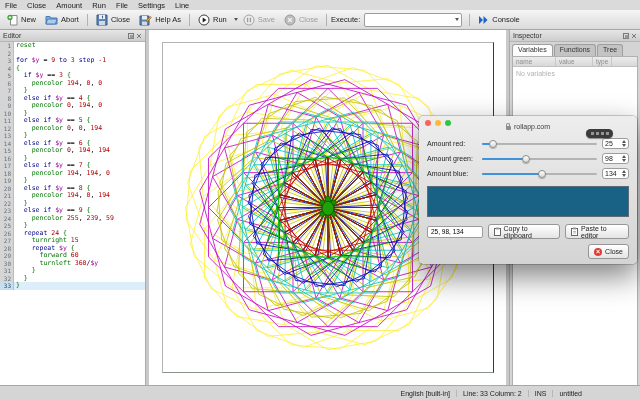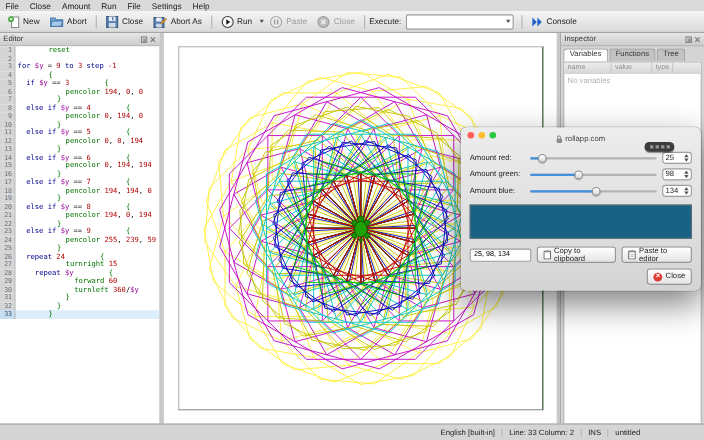--- a/index.html
+++ b/index.html
@@ -26,21 +26,21 @@
   .ph-ic{margin-left:2px;display:flex;}
   
   .editor-panel{width:145px;flex:none;display:flex;flex-direction:column;background:#fff;border-right:1px solid #ababab;}
   .code-area{flex:1;overflow:hidden;font-family:"DejaVu Sans Mono",monospace;font-size:6.5px;line-height:7.5px;white-space:pre;}
   .cl{display:flex;height:7.5px;}
   .ln{width:11px;flex:none;background:#d5d5d5;color:#64707c;text-align:right;padding-right:2px;
       border-right:1px solid #bcbcbc;font-size:6px;}
   .ct{flex:1;padding-left:2px;}
   .cur{background:#ddeefb;}
   .cur .ln{background:#c7ddf0;color:#2a4a66;}
-  .tk-c{color:#007500;margin-left:28px;} .tk-k{color:#000089;text-align:center;} .tk-n{color:#b00000;} .tk-v{color:#990099;} .tk-p{color:#000;}
+  .tk-c{color:#007500;} .tk-k{color:#000089;text-align:center;} .tk-n{color:#b00000;} .tk-v{color:#990099;} .tk-p{color:#000;}
   
   .canvas-col{flex:1;background:#fff;position:relative;}
   .draw-area{position:absolute;left:13px;top:12px;width:330px;height:329px;background:#fff;
              border-top:1px solid #b3b3b3;border-left:1px solid #b3b3b3;
              border-right:1px solid #1f4a1f;border-bottom:1px solid #8a938a;}
   .draw-area svg{display:block;}
   
   .inspector-panel{width:130px;flex:none;display:flex;flex-direction:column;background:#d4d4d4;border-left:1px solid #ababab;}
   .tabs{display:flex;padding:2px 2px 0 2px;gap:1px;font-size:7px;}
   .tab{padding:1px 5px 0 5px;height:10px;background:#c3c3c3;border:1px solid #9f9f9f;border-bottom:none;
@@ -97,21 +97,21 @@
 </head>
 <body>
 
 <div class="menubar">
     <span class="menu-item">File</span>
     <span class="menu-item">Close</span>
     <span class="menu-item">Amount</span>
     <span class="menu-item">Run</span>
     <span class="menu-item">File</span>
     <span class="menu-item">Settings</span>
-    <span class="menu-item">Help</span>
+    <span class="menu-item">Line</span>
   </div>
 
 <div class="toolbar">
   <div class="tb-btn">
     <svg width="11" height="12">
         <path d="M3.5 1.5h6.5v9.5H3.5z" fill="#fff" stroke="#8a8a8a"></path>
         <circle cx="3" cy="3.4" r="2.6" fill="#3aa62e"></circle>
         <path d="M3 2.1v2.6M1.7 3.4h2.6" stroke="#fff" stroke-width="1"></path>
       </svg>
     <span>New</span>
@@ -133,37 +133,37 @@
       </svg>
     <span>Close</span>
   </div>
   <div class="tb-btn">
     <svg width="13" height="12">
         <path d="M1 2h9v9H1z" fill="#5c83b5" stroke="#39587e"></path>
         <path d="M3 2h5v3.5H3z" fill="#e8eef5"></path>
         <path d="M3 7.5h5V11H3z" fill="#cfd9e6"></path>
         <path d="M7 7L11.5 2.5l1 1L8 8z" fill="#f0a030" stroke="#8a5a10" stroke-width="0.5"></path>
       </svg>
-    <span>Abort As</span>
+    <span>Help As</span>
   </div>
   <div class="tb-sep"></div>
   <div class="tb-btn">
     <svg width="12" height="12">
         <circle cx="6" cy="6" r="5" fill="#fdfdfd" stroke="#3c3c3c"></circle>
         <path d="M4.7 3.6L8.4 6 4.7 8.4z" fill="#222"></path>
       </svg>
     <span>Run</span>
   </div>
   <span class="chev"></span>
   <div class="tb-btn dis">
     <svg width="12" height="12">
         <circle cx="6" cy="6" r="5" fill="#ececec" stroke="#a5a5a5"></circle>
         <path d="M4.6 3.8v4.4M7.4 3.8v4.4" stroke="#9b9b9b" stroke-width="1.3"></path>
       </svg>
-    <span>Paste</span>
+    <span>Save</span>
   </div>
   <div class="tb-btn dis">
     <svg width="12" height="12">
         <circle cx="6" cy="6" r="5" fill="#bdbdbd" stroke="#9a9a9a"></circle>
         <path d="M4.2 4.2l3.6 3.6M7.8 4.2L4.2 7.8" stroke="#f2f2f2" stroke-width="1.3"></path>
       </svg>
     <span>Close</span>
   </div>
   <div class="tb-sep"></div>
   <span>Execute:</span>

